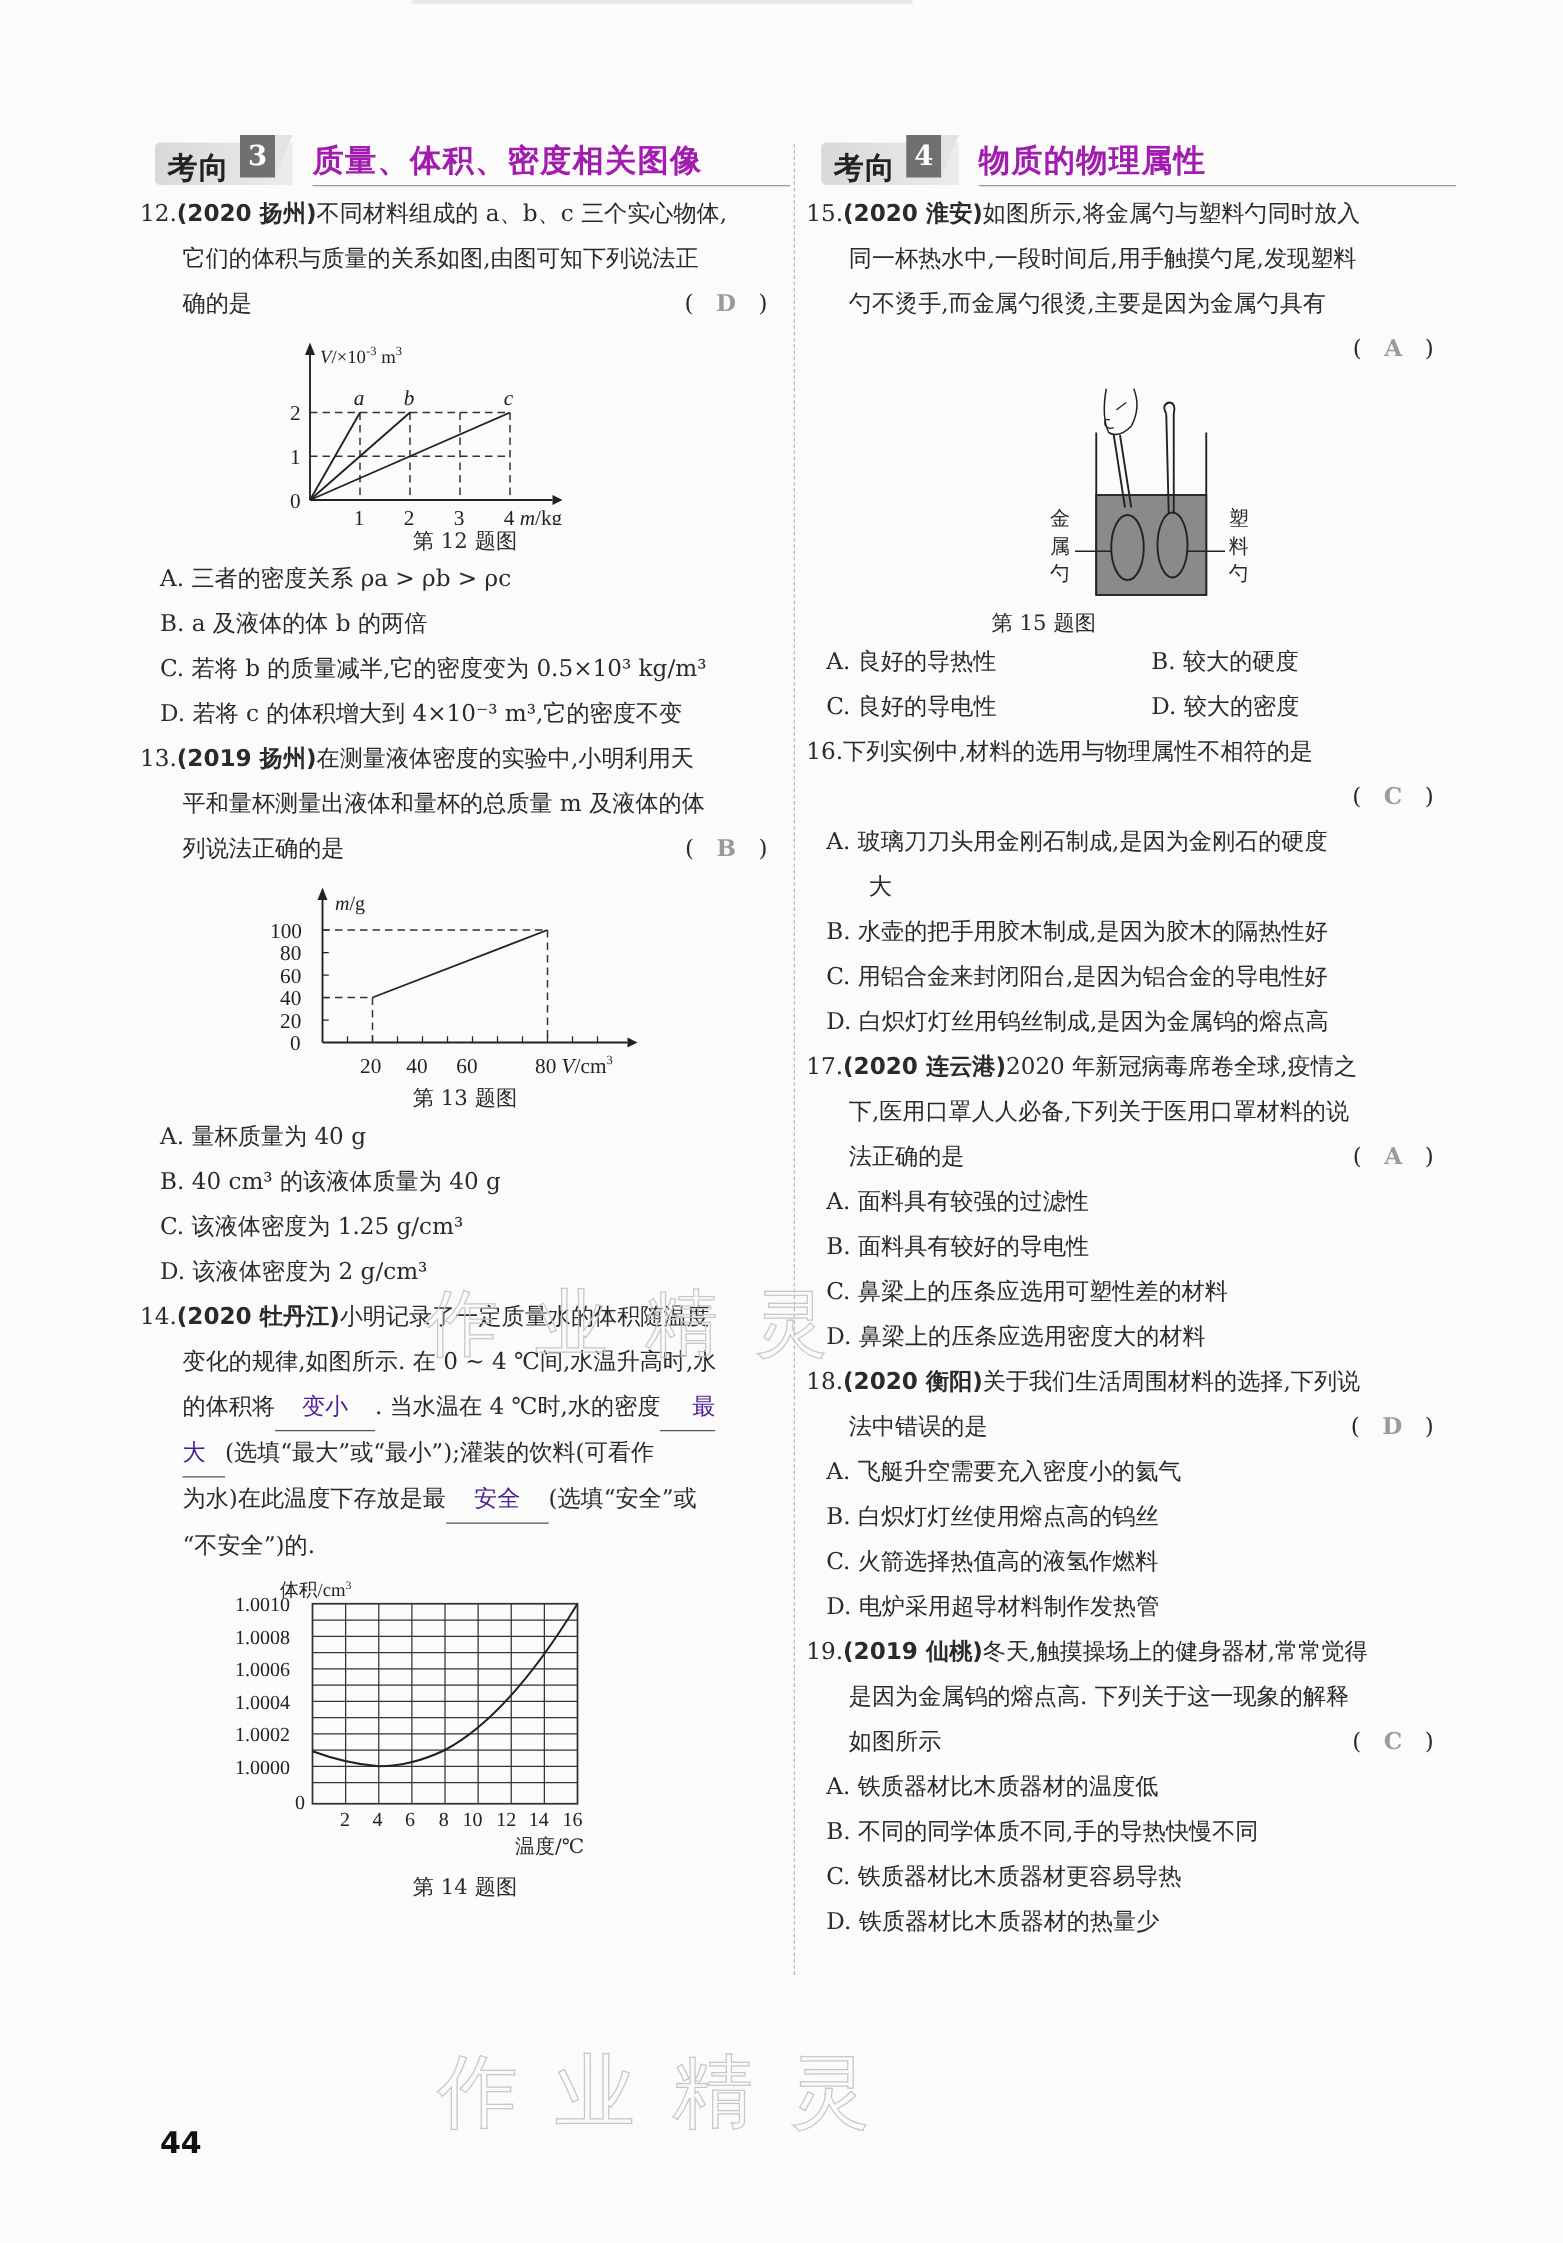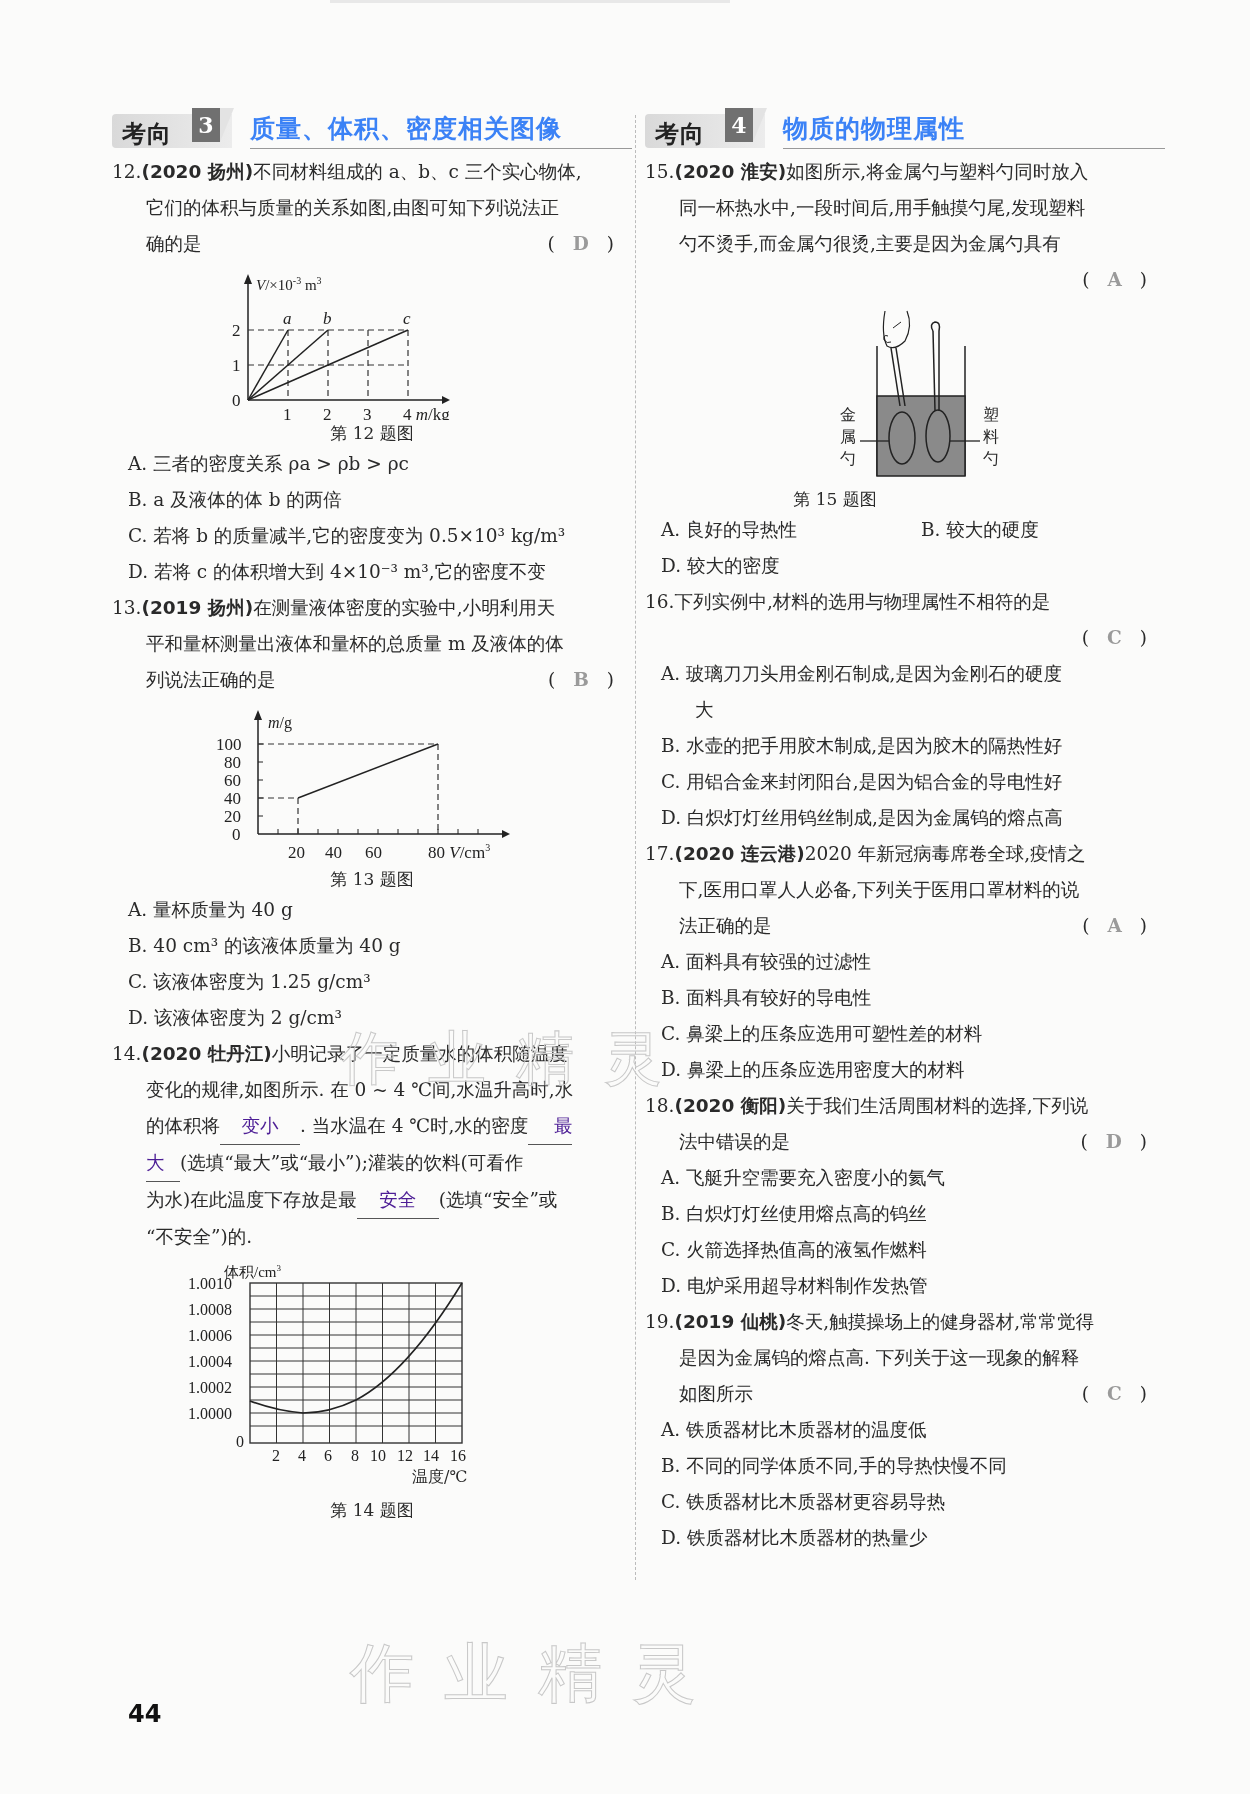--- a/index.html
+++ b/index.html
@@ -8,28 +8,28 @@
     font-family:"DejaVu Serif","Liberation Serif",serif; color:#2a2a2a;
   }
   .topline { position:absolute; left:330px; top:0; width:400px; height:3px; background:#e8e8e8; }
   .col { position:absolute; top:108px; }
   .col-left { left:112px; width:520px; }
   .col-right { left:645px; width:520px; }
   .divider { position:absolute; left:635px; top:115px; height:1465px; border-left:1px dashed #bbb; }
 
   .sec-head { position:relative; height:42px; margin-bottom:4px; }
   .sec-tag {
-    position:absolute; left:0; top:6px; height:34px; width:120px;
+    position:absolute; left:12px; top:6px; height:34px; width:110px;
     background:linear-gradient(90deg,#d9d9d9,#ececec); border-radius:4px 0 0 4px;
   }
   .sec-tag-label { position:absolute; left:10px; top:4px; font:bold 24px "DejaVu Sans",sans-serif; color:#222; letter-spacing:1px; }
   .sec-num { position:absolute; left:80px; top:0; width:28px; height:34px; background:#707070; color:#fff;
     font:bold 22px "DejaVu Serif",serif; text-align:center; line-height:34px; }
   .sec-slash { position:absolute; left:108px; top:0; width:0; height:0; border-top:34px solid #e3e3e3; border-right:14px solid transparent; }
-  .sec-title { position:absolute; left:138px; top:4px; font:bold 25px "DejaVu Sans",sans-serif; color:#3b82f6; letter-spacing:1px; }
+  .sec-title { position:absolute; left:138px; top:4px; font:bold 25px "DejaVu Sans",sans-serif; color:#a21caf; letter-spacing:1px; }
   .sec-rule { position:absolute; left:138px; right:0; top:40px; border-top:1.5px solid #999; }
 
   .q { font-size:18.5px; line-height:36px; }
   .qline { position:relative; white-space:nowrap; }
   .ind { padding-left:34px; }
   .src { font-family:"DejaVu Sans",sans-serif; font-weight:bold; }
   .ans { position:absolute; right:0; top:0; letter-spacing:18px; }
   .ans b { color:#9a9a9a; font-weight:bold; letter-spacing:0; margin-right:18px; }
   .opt { padding-left:16px; }
   .opt-row { display:flex; }
@@ -262,20 +262,21 @@
         <div>料</div>
         <div>勺</div>
       </div>
     </div>
     <div class="cap" style="width:380px">第 15 题图</div>
     <div class="opt-row">
         <div class="opt">A.  良好的导热性</div>
         <div class="opt">B.  较大的硬度</div>
       </div>
     <div class="opt-row">
+        <div class="opt">C.  良好的导电性</div>
         <div class="opt">D.  较大的密度</div>
       </div>
   </div>
 
   <div class="q">
     <div class="qline"><span>16.</span><span>下列实例中,材料的选用与物理属性不相符的是</span></div>
     <div class="qline ind" style="height:36px">
         <span class="ans">(<b>C</b>)</span>
       </div>
     <div class="opt">A.  玻璃刀刀头用金刚石制成,是因为金刚石的硬度</div>

